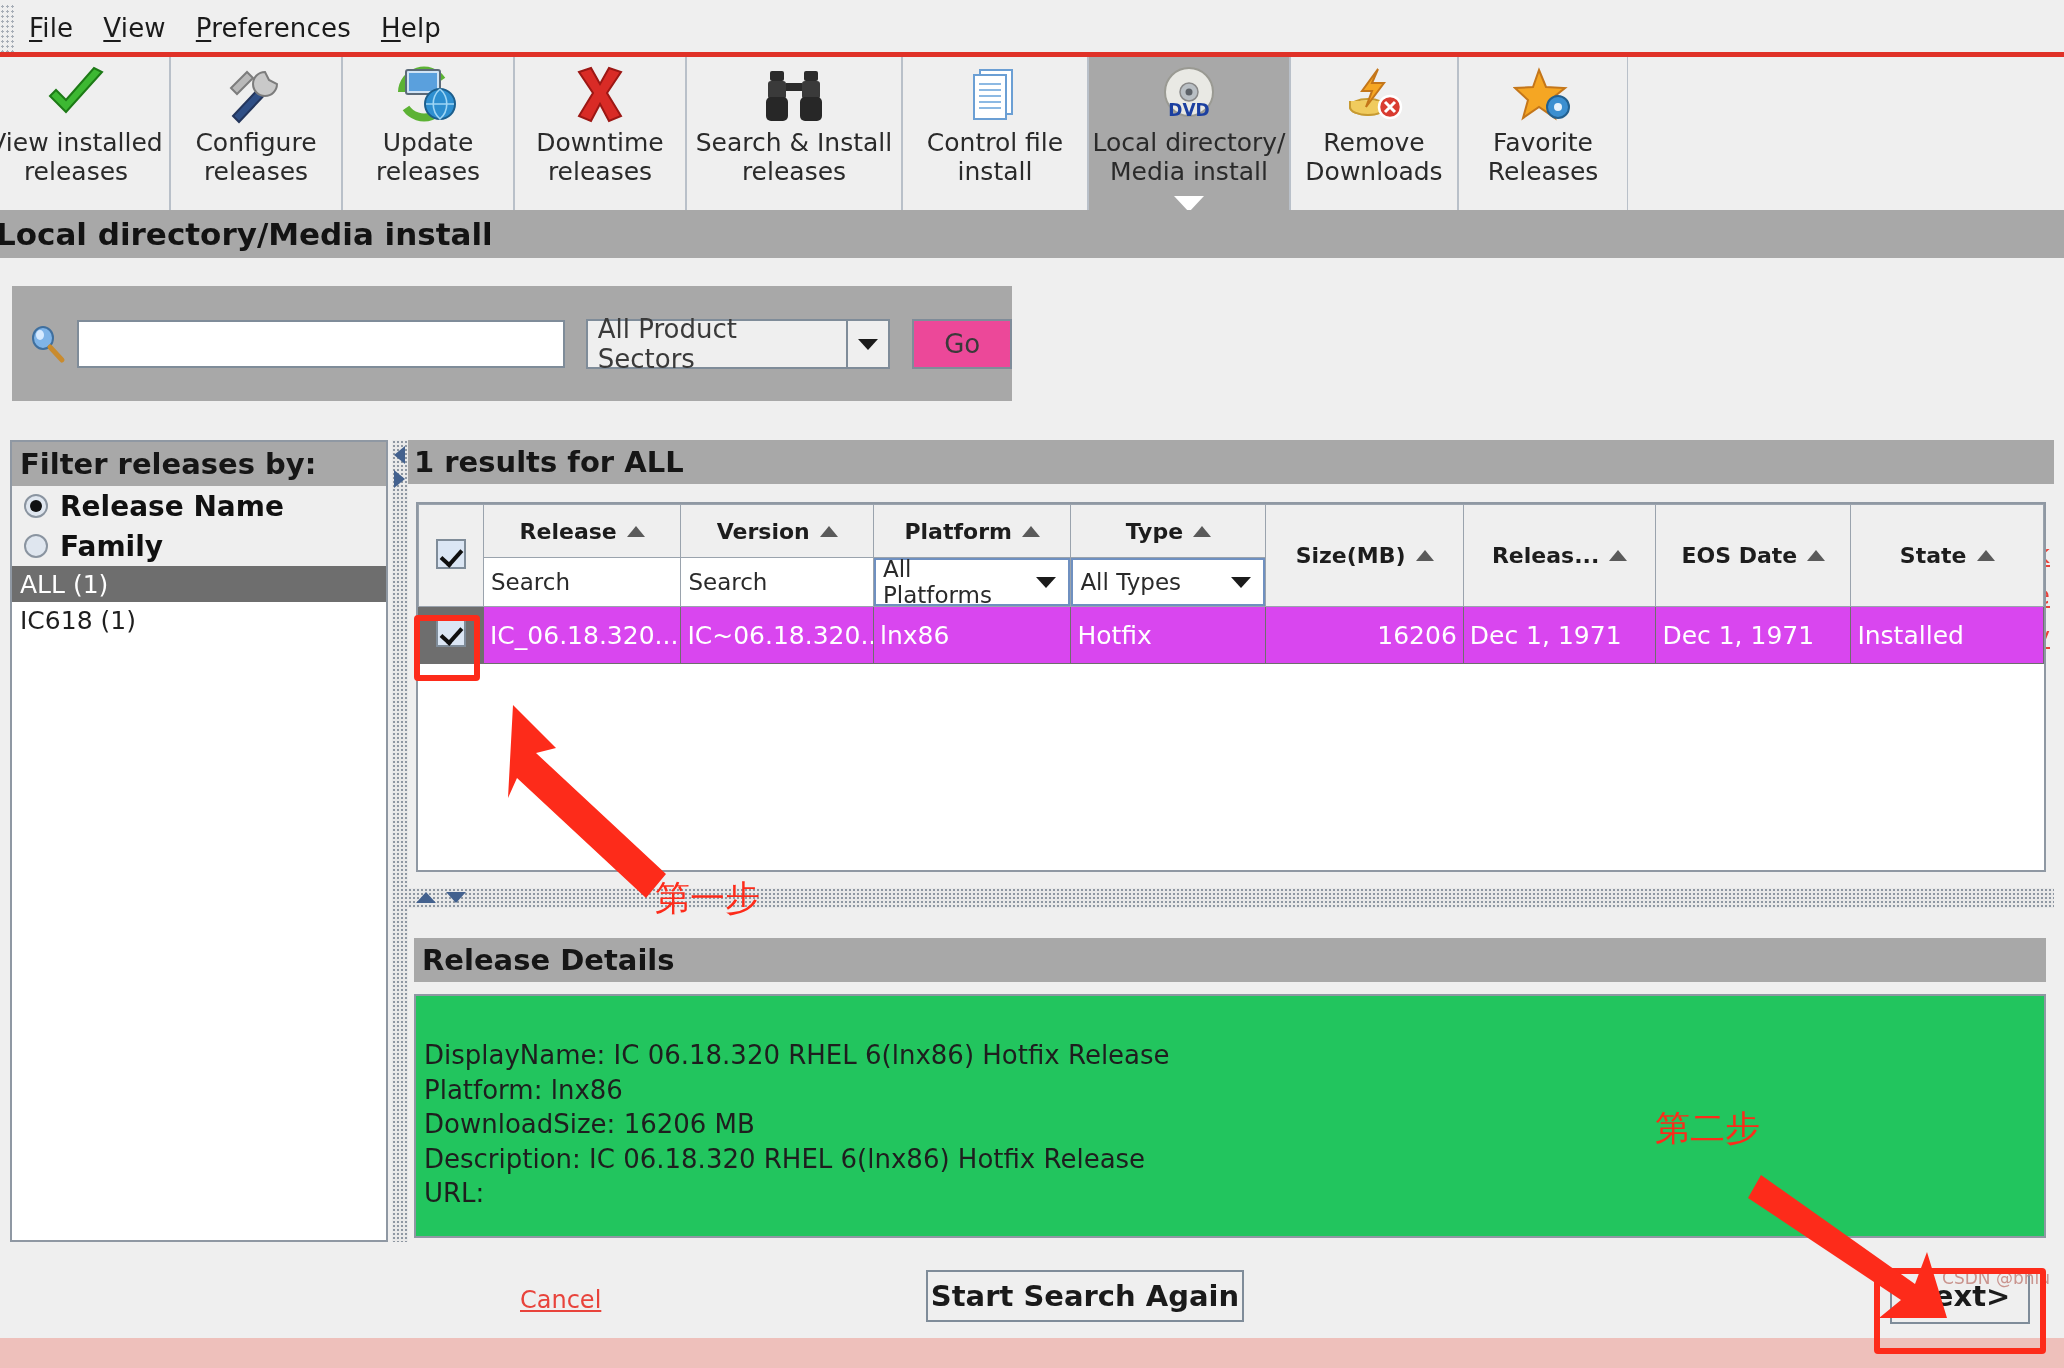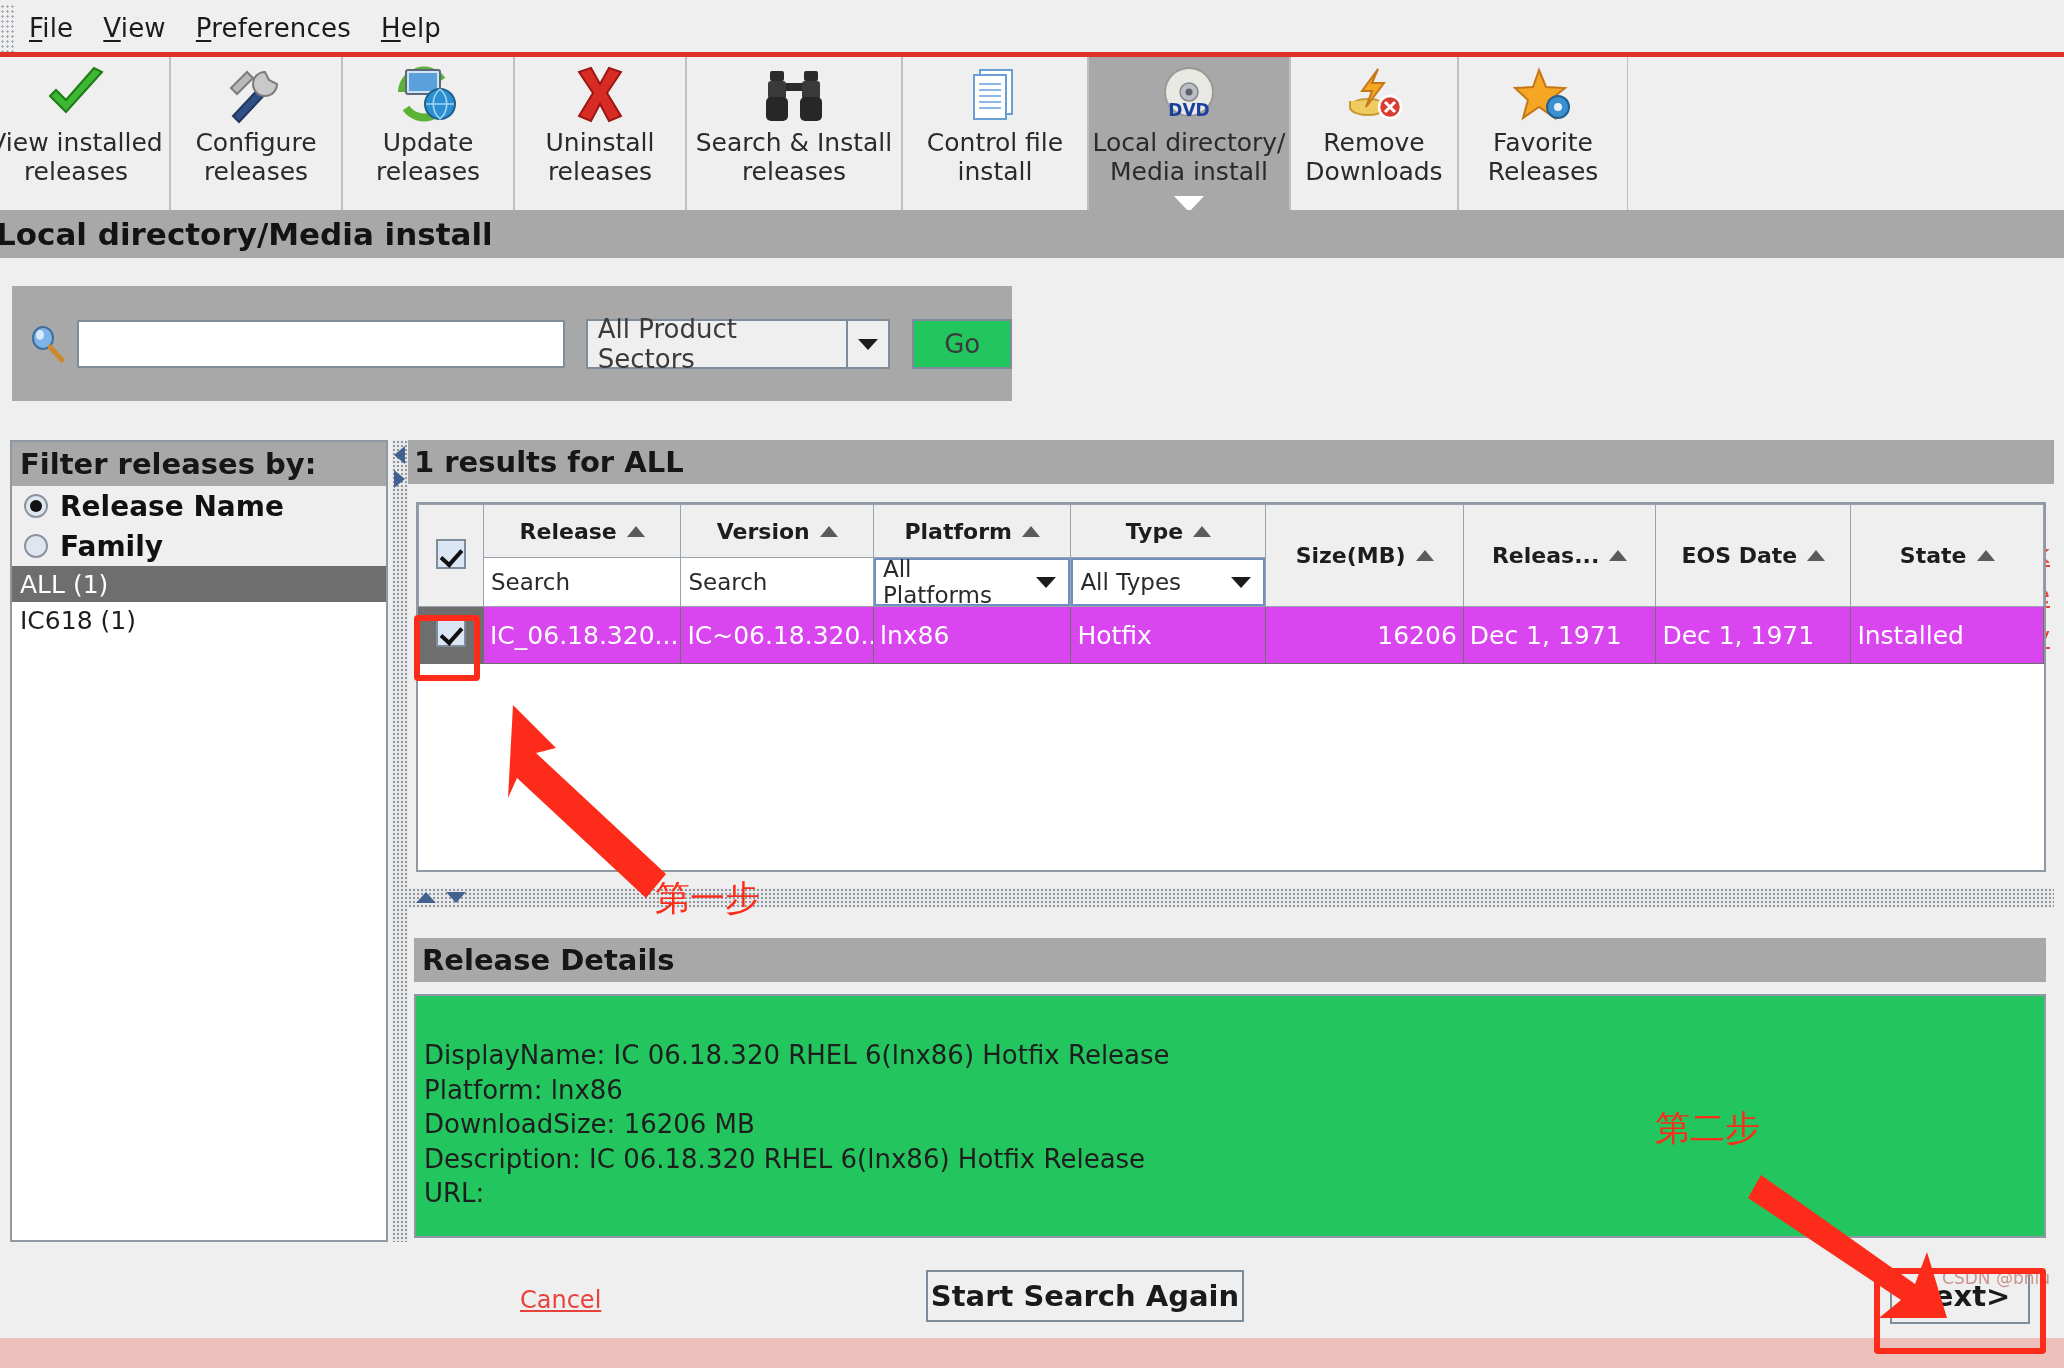--- a/index.html
+++ b/index.html
@@ -79,21 +79,21 @@
     min-width:242px;height:50px;box-sizing:border-box;
     border:2px solid #7f8c99;border-right:none;background:#efefef;
     display:flex;align-items:center;padding:0 10px;font-size:26px;color:#3a3a3a;
   }
   .selarrow{
     width:46px;height:50px;box-sizing:border-box;border:2px solid #7f8c99;
     background:#efefef;display:flex;align-items:center;justify-content:center;
   }
   .gobtn{
     margin-left:22px;width:102px;height:50px;box-sizing:border-box;
-    border:2px solid #7f8c99;background:#22c55e;
+    border:2px solid #7f8c99;background:#ec4899;
     display:flex;align-items:center;justify-content:center;
     font-size:26px;color:#3a3a3a;
   }
   .links{position:absolute;right:14px;top:282px;text-align:right;}
   .links a{
     display:block;color:#e8433b;font-size:25px;text-decoration:underline;
     margin-bottom:12px;
   }
 
   
@@ -275,21 +275,21 @@
       <div class="lbl">Update
 releases</div>
     </div>
 
     <div class="tbtn" style="width:172px;">
       <div class="ico">
         <svg width="62" height="58" viewBox="0 0 62 58">
           <path d="M10 6 L22 2 L31 18 L40 2 L52 6 L38 27 L52 50 L40 55 L31 38 L22 55 L10 50 L24 27 Z" fill="#d92b26" stroke="#9c1714" stroke-width="2"></path>
         </svg>
       </div>
-      <div class="lbl">Uninstall
+      <div class="lbl">Downtime
 releases</div>
     </div>
 
     <div class="tbtn" style="width:216px;">
       <div class="ico">
         <svg width="64" height="56" viewBox="0 0 64 56">
           <rect x="8" y="4" width="14" height="10" rx="2" fill="#2b2b2b"></rect>
           <rect x="42" y="4" width="14" height="10" rx="2" fill="#2b2b2b"></rect>
           <rect x="6" y="14" width="18" height="18" rx="3" fill="#3a3a3a"></rect>
           <rect x="40" y="14" width="18" height="18" rx="3" fill="#3a3a3a"></rect>

